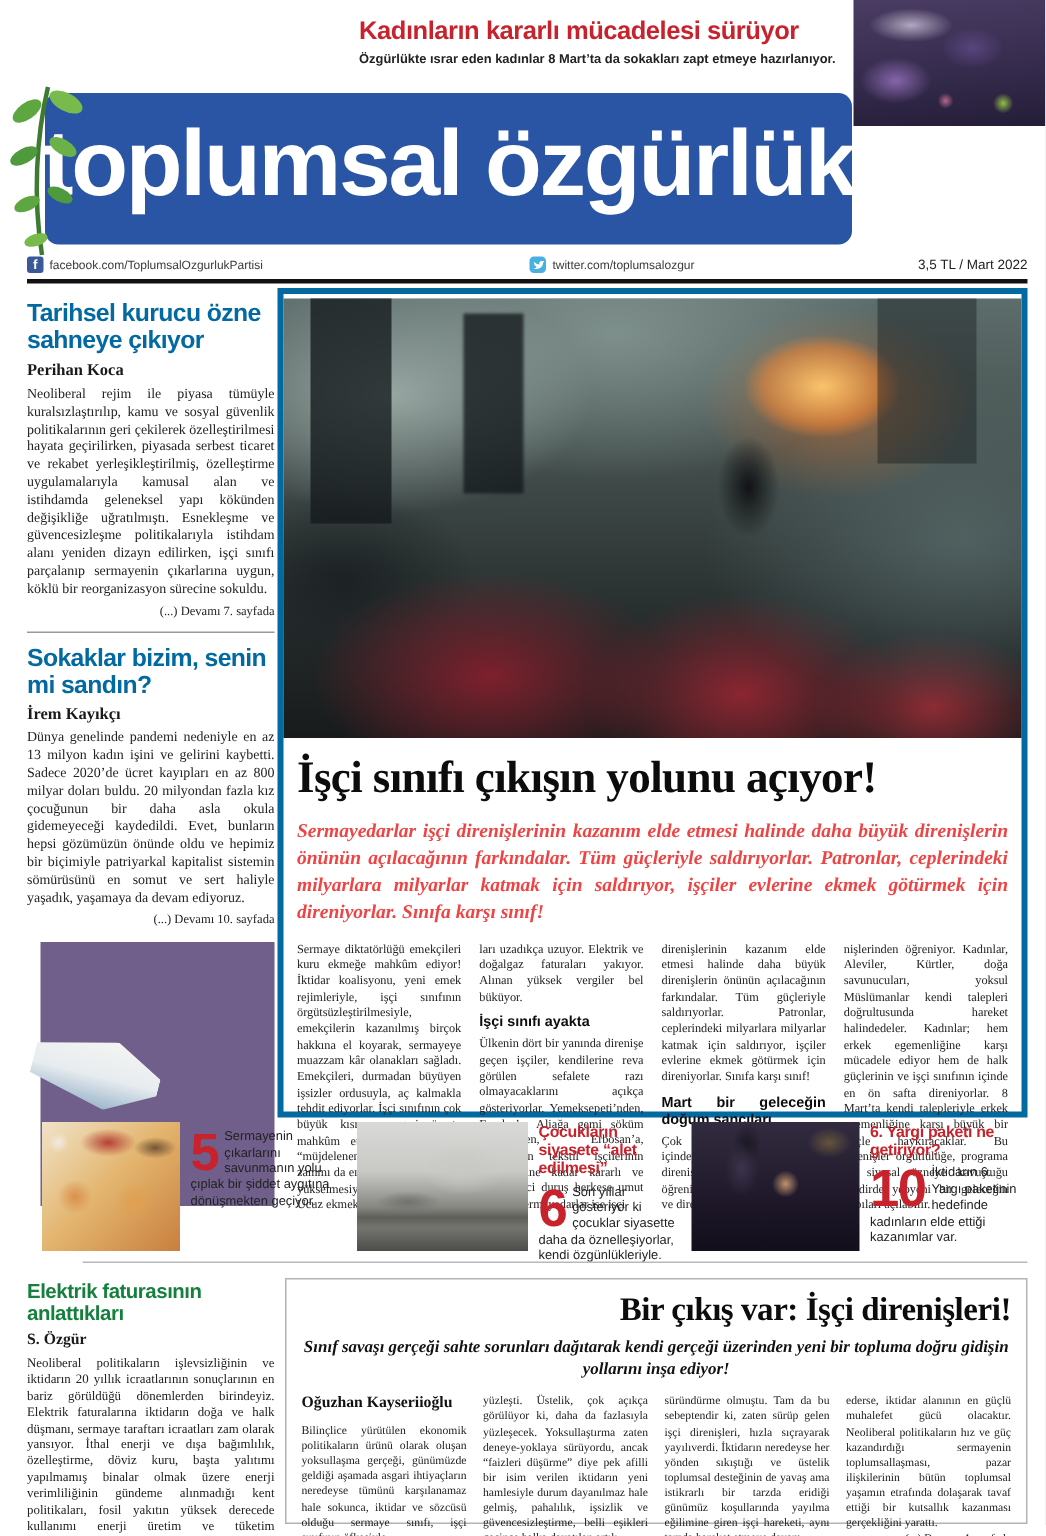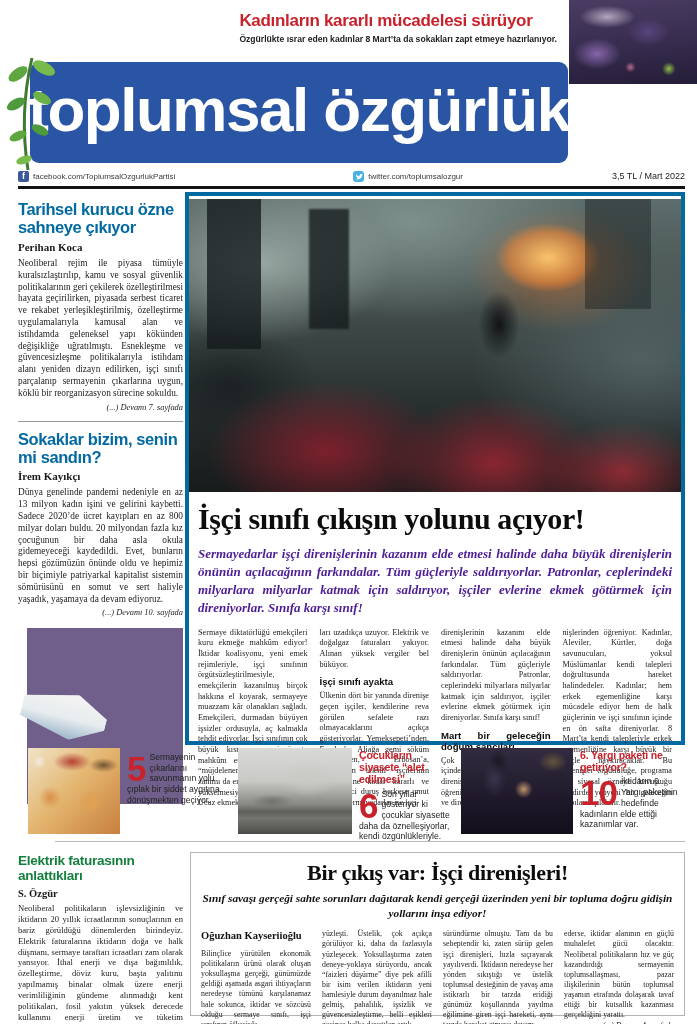--- a/index.html
+++ b/index.html
@@ -45,21 +45,21 @@
   .tw-ic { width:11px; height:11px; background:#4ab0e2; border-radius:3px;
     display:flex; align-items:center; justify-content:center; }
   .price { margin-left:auto; font-size:9px; color:#222; }
   .rule-black { position:absolute; top:186px; left:18px; width:667px; height:2.5px; background:#121212; }
   
   .left-rail { position:absolute; top:200px; left:18px; width:165px; }
   .lr-title { font-size:16.5px; font-weight:bold; letter-spacing:-0.4px; line-height:1.12; color:#0369a1; }
   .lr-author { font-family:"Liberation Serif", serif; font-weight:bold; font-size:11px; margin-top:4px; }
   .lr-body { font-family:"Liberation Serif", serif; font-size:9.3px; line-height:1.27;
     text-align:justify; color:#222; margin-top:5px; }
-  .lr-cont { font-family:"Liberation Serif", serif; font-style:italic; font-size:8.4px;
+  .lr-cont { font-family:"Liberation Serif", serif; font-size:8.4px;
     text-align:right; margin-top:3px; color:#222; }
   .lr-sep { border:0; border-top:1px solid #9a9a9a; margin:9px 0 8px 0; }
   .lr-photo {
     position:relative; width:156px; height:176px; margin:11px 0 0 9px;
     background:
       radial-gradient(circle 16px at 68% 42%, rgba(205,165,140,.95), transparent 75%),
       radial-gradient(ellipse 52px 40px at 76% 74%, rgba(125,80,160,.95), transparent 72%),
       radial-gradient(ellipse 34px 26px at 16% 22%, rgba(140,106,181,.85), transparent 70%),
       radial-gradient(ellipse 26px 17px at 58% 9%, rgba(232,145,63,.95), transparent 72%),
       radial-gradient(ellipse 30px 22px at 35% 30%, rgba(160,140,190,.6), transparent 70%),
@@ -95,21 +95,21 @@
   .b2 { left:120px; top:10px; width:40px; height:120px; filter:blur(1px); }
   .b3 { right:30px; top:0; width:66px; height:110px; opacity:.55; }
   .main-photo .figure {
     position:absolute; left:57%; top:26%; width:60px; height:90px;
     background:radial-gradient(ellipse 26px 42px at 50% 55%, rgba(15,15,18,.95), transparent 80%);
   }
   .mh-wrap { padding:10px 9px 0 9px; }
   .mh-title { font-family:"Liberation Serif", serif; font-weight:bold; font-size:30px;
     letter-spacing:-0.4px; white-space:nowrap; color:#0c0c0c; }
   .mh-deck { font-family:"Liberation Serif", serif; font-weight:bold; font-style:italic;
-    font-size:13px; line-height:1.38; margin-top:9px; color:#4c1d95; text-align:justify; }
+    font-size:13px; line-height:1.38; margin-top:9px; color:#ef4444; text-align:justify; }
   .mh-cols { display:flex; gap:12px; margin-top:11px; }
   .mh-col { width:111px; font-family:"Liberation Serif", serif; font-size:8.2px;
     line-height:1.3; text-align:justify; color:#222; }
   .mh-col h4 { font-family:"Liberation Sans", sans-serif; font-size:9.6px; line-height:1.15;
     margin:6px 0 4px 0; color:#0d0d0d; }
   
   .teasers { position:absolute; top:748px; left:18px; width:667px; height:90px; display:flex; }
   .t-img { height:86px; flex:none; }
   .t-img1 { width:92px; margin-left:10px;
     background:
@@ -140,21 +140,21 @@
   .rule-light { position:absolute; top:841px; left:55px; width:630px; height:1px; background:#b9b9b9; }
   
   .bottom-left { position:absolute; top:854px; left:18px; width:165px; }
   .bl-title { font-size:13.6px; font-weight:bold; letter-spacing:-0.3px; line-height:1.1; color:#15803d; }
   .bl-author { font-family:"Liberation Serif", serif; font-weight:bold; font-size:10.5px; margin-top:4px; }
   .bl-body { font-family:"Liberation Serif", serif; font-size:8.6px; line-height:1.27;
     text-align:justify; color:#222; margin-top:4px; }
   .bottom-box { position:absolute; top:852px; left:190px; width:495px; height:164px;
     border:1px solid #b3b3b3; background:#fff; padding:7px 10px 0 10px; }
   .bb-title { font-family:"Liberation Serif", serif; font-weight:bold; font-size:22px;
-    text-align:center; letter-spacing:-0.3px; color:#0c0c0c; }
+    text-align:right; letter-spacing:-0.3px; color:#0c0c0c; }
   .bb-deck { font-family:"Liberation Serif", serif; font-weight:bold; font-style:italic;
     font-size:11.3px; line-height:1.3; text-align:center; margin-top:5px; color:#111; }
   .bb-cols { display:flex; gap:11px; margin-top:9px; }
   .bb-col { width:110px; font-family:"Liberation Serif", serif; font-size:7.8px;
     line-height:1.3; text-align:justify; color:#222; }
   .bb-author { font-family:"Liberation Serif", serif; font-weight:bold; font-size:10.5px;
     margin-bottom:6px; color:#111; }
   .bb-cont { font-style:italic; text-align:right; margin-top:1px; }
 </style>
 </head>

